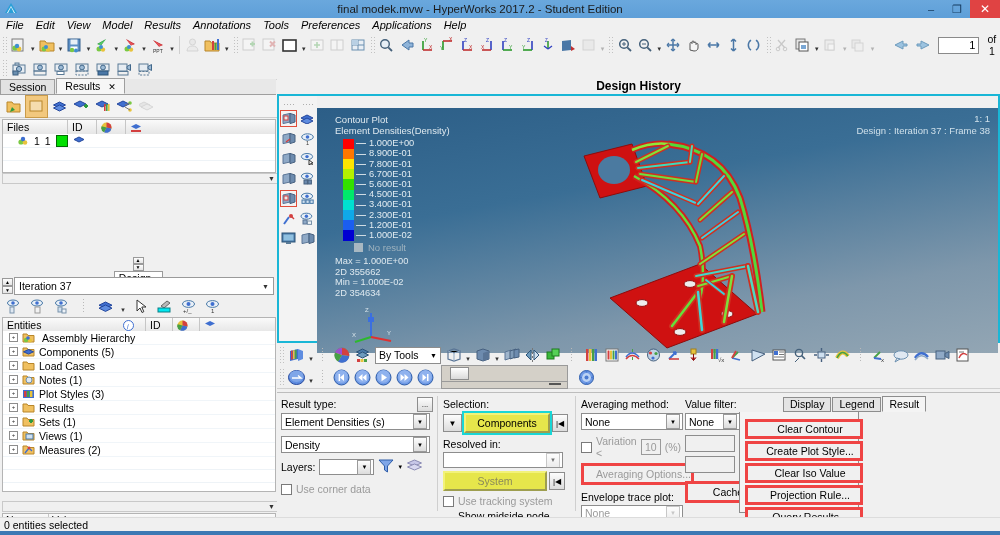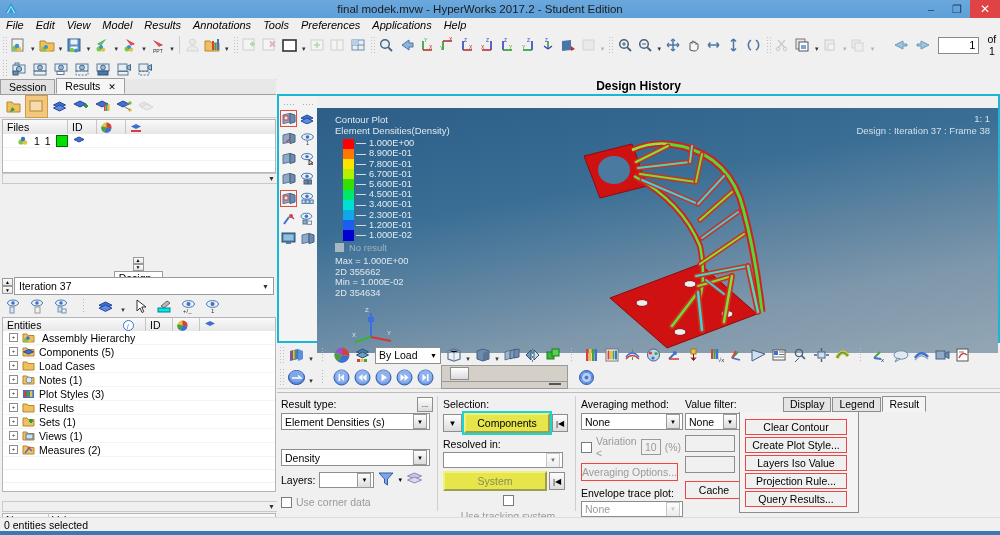--- a/index.html
+++ b/index.html
@@ -130,21 +130,21 @@
     background:linear-gradient(170deg,#2c5e87 0%,#3a6e95 35%,#7e97ab 75%,#93a6b4 100%);
     overflow:hidden;}
   .legend{position:absolute;left:18px;top:6px;width:140px;color:#d6e3ea;font-size:9.5px;
     line-height:11.4px;}
   .legend .ttl{color:#dfe9ef;}
   .ramp{margin-top:2px;}
   .rampline{height:10.2px;display:flex;align-items:center;gap:0;padding-left:8px;}
   .swatch{width:11px;height:10.4px;flex:none;}
   .dash{width:10px;height:1px;background:#cfdbe3;margin:0 3px 0 2px;flex:none;}
   .rampval{font-size:9.3px;color:#e2ecf1;white-space:nowrap;}
-  .noresult{display:flex;align-items:center;gap:5px;margin-top:1px;color:#9fb3bf;}
+  .noresult{display:flex;align-items:center;gap:5px;margin-top:1px;color:#9fb3bf;margin-left:19px;}
   .nrsw{width:9px;height:9px;background:#a8b8c2;}
   .mmx{margin-top:3px;color:#dfe9ef;font-size:9.3px;line-height:10.5px;}
   .corner{position:absolute;right:8px;top:5px;text-align:right;color:#cfe0ea;font-size:9.5px;
     line-height:12px;}
 
   .triad{position:absolute;left:34px;bottom:8px;width:44px;height:40px;}
 
   
   .midbar1{position:absolute;left:277px;top:344px;width:723px;height:22px;display:flex;
     align-items:center;}
@@ -172,22 +172,22 @@
   .ybtn{background:#e6e64b;border:2px outset #f2f27a;text-align:center;font-size:10.5px;
     display:flex;align-items:center;justify-content:center;}
   .ybtn.hl{outline:2px solid #19d6d6;}
   .sqbtn{width:14px;height:16px;border:1px solid #8d8d8d;
     background:linear-gradient(#fdfdfd,#dcdcdc);display:flex;align-items:center;
     justify-content:center;font-size:8px;}
   .chk{width:9px;height:9px;border:1px solid #7a7a7a;background:#fff;display:inline-flex;
     align-items:center;justify-content:center;font-size:8px;line-height:1;flex:none;}
   .chkrow{display:flex;align-items:center;gap:4px;font-size:10.5px;}
   .greyed{color:#9a9a9a;}
-  .pbtn{border:1px solid #ef4444;background:#f0f0f0;text-align:center;font-size:10.5px;
-    display:flex;align-items:center;justify-content:center;}
+  .pbtn{border:3px solid #ef4444;background:#f0f0f0;text-align:center;font-size:10.5px;
+    display:flex;align-items:center;justify-content:center;padding-left:12px;}
   .tabhdr{display:flex;align-items:flex-end;height:14px;margin-left:44px;}
   .rtab{height:13px;line-height:13px;padding:0 6px;font-size:10.5px;border:1px solid #8d8d8d;
     background:#e4e4e4;margin-right:1px;}
   .rtab.active{background:#f4f4f4;height:14px;line-height:14px;border-bottom:1px solid #f4f4f4;}
   .vfbox{height:15px;border:1px solid #8d8d8d;background:#f0f0f0;}
   .numbox{width:30px;height:14px;border:1px solid #9a9a9a;background:#f0f0f0;text-align:right;
     padding-right:3px;font-size:10.5px;line-height:14px;color:#9a9a9a;}
 </style>
 </head>
 <body>
@@ -1180,21 +1180,21 @@
     <div class="tbtn">
       <svg width="17" height="16" viewBox="0 0 17 16">
           <path d="M8.5 2l6 3-6 3-6-3z" fill="#4a7aa8" stroke="#2d5478"></path>
       <path d="M8.5 5l6 3-6 3-6-3z" fill="#6d9bbd" stroke="#2d5478"></path>
       <rect x="3" y="12" width="3" height="3" fill="#d34040"></rect>
           <rect x="6.5" y="12" width="3" height="3" fill="#e8c33c"></rect>
       <rect x="10" y="12" width="3" height="3" fill="#46a046"></rect>
         </svg>
       </div>
     <div class="bycomp">
-      <span>By Load</span>
+      <span>By Tools</span>
       <span style="font-size:7px">▼</span>
     </div>
     <div class="tbtn">
       <svg width="17" height="16" viewBox="0 0 17 16">
           <path d="M3 4l6-2 6 2v8l-6 2-6-2z" fill="none" stroke="#5a7596" stroke-width="1.2"></path>
       <path d="M3 4l6 2 6-2M9 6v8" stroke="#8fa9c6"></path>
         </svg>
       </div>
     <div class="caret">▾</div>
     <div class="tbtn">
@@ -1422,21 +1422,21 @@
   </div>
 
   <div class="respanel">
 
     <div style="position:absolute;left:4px;top:5px;width:142px;">
       <div class="lbl">Result type:</div>
       <div class="dd" style="width:142px;margin-top:3px;">
         <span>Element Densities (s)</span>
         <span class="btn">▼</span>
       </div>
-      <div class="dd" style="width:142px;margin-top:19px;">
+      <div class="dd" style="width:142px;margin-top:6px;">
         <span>Density</span>
         <span class="btn">▼</span>
       </div>
       <div style="display:flex;align-items:center;margin-top:6px;gap:4px;">
         <span class="lbl">Layers:</span>
         <span class="dd" style="width:50px;height:14px;">
           <span></span>
           <span class="btn">▼</span>
         </span>
         <span>
@@ -1475,21 +1475,21 @@
       <div class="dd" style="width:113px;height:14px;margin-top:2px;">
         <span></span>
         <span class="btn" style="opacity:.55">▼</span>
       </div>
       <div style="display:flex;align-items:center;gap:2px;margin-top:3px;">
         <span class="ybtn" style="width:100px;height:16px;color:#8a8a5a;">
           <span>System</span>
         </span>
         <span class="sqbtn">|◀</span>
       </div>
-      <div class="chkrow greyed" style="margin-top:4px;flex-direction:column;">
+      <div class="chkrow greyed" style="margin-top:4px;">
         <span class="chk"></span>
         <span>Use tracking system</span>
       </div>
       <div class="chkrow" style="margin-top:3px;">
         <span class="chk">✓</span>
         <span>Show midside node results</span>
       </div>
     </div>
 
     <div style="position:absolute;left:298px;top:3px;width:1px;height:115px;background:#cfcfcf;"></div>
@@ -1545,21 +1545,21 @@
         </div>
       </div>
       <div style="border:1px solid #8d8d8d;border-top:none;background:#f4f4f4;height:96px;padding:4px 5px 0 5px;">
         <div class="pbtn" style="width:100px;height:14px;margin-top:3px;">
           <span>Clear Contour</span>
         </div>
         <div class="pbtn" style="width:100px;height:14px;margin-top:2px;">
           <span>Create Plot Style...</span>
         </div>
         <div class="pbtn" style="width:100px;height:14px;margin-top:2px;">
-          <span>Layers Iso Value</span>
+          <span>Clear Iso Value</span>
         </div>
         <div class="pbtn" style="width:100px;height:14px;margin-top:2px;">
           <span>Projection Rule...</span>
         </div>
         <div class="pbtn" style="width:100px;height:14px;margin-top:2px;">
           <span>Query Results...</span>
         </div>
       </div>
     </div>
   </div>

